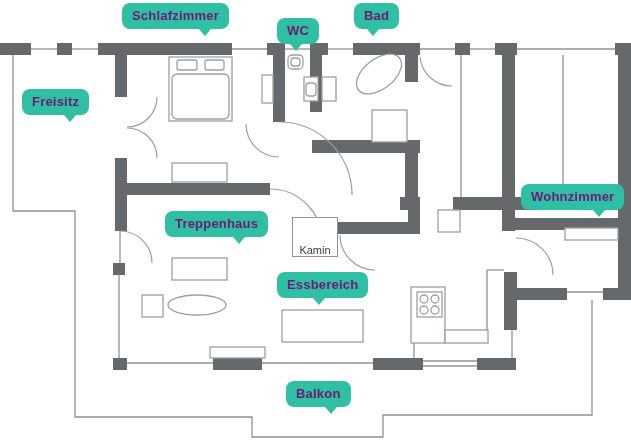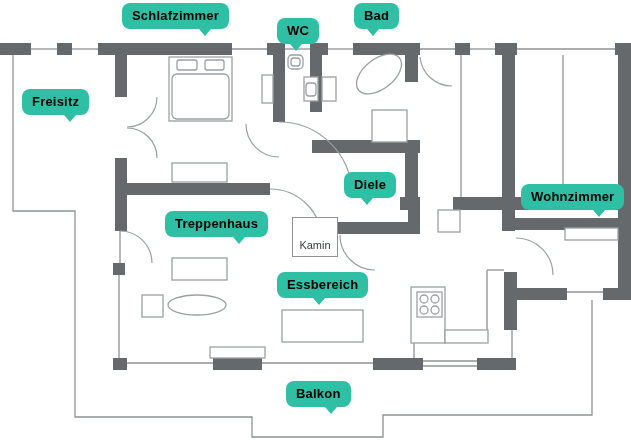--- a/index.html
+++ b/index.html
@@ -6,33 +6,33 @@
   .stage{
     position:relative;width:631px;height:440px;background:#fff;overflow:hidden;
     font-family:"Liberation Sans", sans-serif;
   }
   .stage svg{position:absolute;left:0;top:0;}
   .w rect{fill:#65696b;stroke:none;}
   .ln line, .ln polyline{stroke:#8f9294;stroke-width:1.3;fill:none;}
   .ar path{stroke:#9aa0a2;stroke-width:1.2;fill:none;}
   .f rect,.f ellipse,.f circle{fill:#ffffff;stroke:#9aa0a2;stroke-width:1.3;}
   .label{
-    position:absolute;background:#2ebfa5;color:#000000;
+    position:absolute;background:#2ebfa5;color:#701a75;
     font-size:13px;font-weight:700;letter-spacing:.2px;line-height:1;
     padding:6px 10px 7px;border-radius:8px;white-space:nowrap;z-index:5;
   }
   .label::after{
     content:"";position:absolute;top:100%;left:var(--px,50%);margin-left:-6px;
     border:6px solid transparent;border-top:7px solid #2ebfa5;
   }
   .kamin{
     position:absolute;left:292px;top:217px;width:46px;height:40px;
     background:#fff;border:1.3px solid #8f9294;box-sizing:border-box;
     display:flex;align-items:flex-end;justify-content:center;
-    color:#3b4043;font-size:11px;font-weight:400;padding-bottom:5px;z-index:4;
+    color:#3b4043;font-size:11px;font-weight:400;z-index:4;
   }
 </style>
 </head>
 <body>
 
 <div class="stage">
 
   <svg width="631" height="440" viewBox="0 0 631 440">
 
     <g class="ln">
@@ -138,21 +138,20 @@
       <circle cx="424" cy="310" r="4"></circle>
       <circle cx="435" cy="310" r="4"></circle>
       <rect x="445" y="330" width="43" height="13"></rect>
     </g>
   </svg>
 
   <div class="label" style="left:122px;top:3px;--px:78%"><span>Schlafzimmer</span></div>
   <div class="label" style="left:277px;top:18px;--px:45%"><span>WC</span></div>
   <div class="label" style="left:354px;top:3px;--px:42%"><span>Bad</span></div>
   <div class="label" style="left:22px;top:89px;--px:72%"><span>Freisitz</span></div>
-  <div class="label" style="left:344px;top:172px;--px:45%"><span>Diele</span></div>
   <div class="label" style="left:521px;top:184px;--px:75%"><span>Wohnzimmer</span></div>
   <div class="label" style="left:165px;top:211px;--px:72%"><span>Treppenhaus</span></div>
   <div class="label" style="left:277px;top:272px;--px:46%"><span>Essbereich</span></div>
   <div class="label" style="left:286px;top:381px;--px:70%"><span>Balkon</span></div>
 
   <div class="kamin">
       <span>Kamin</span>
     </div>
 
 </div>

